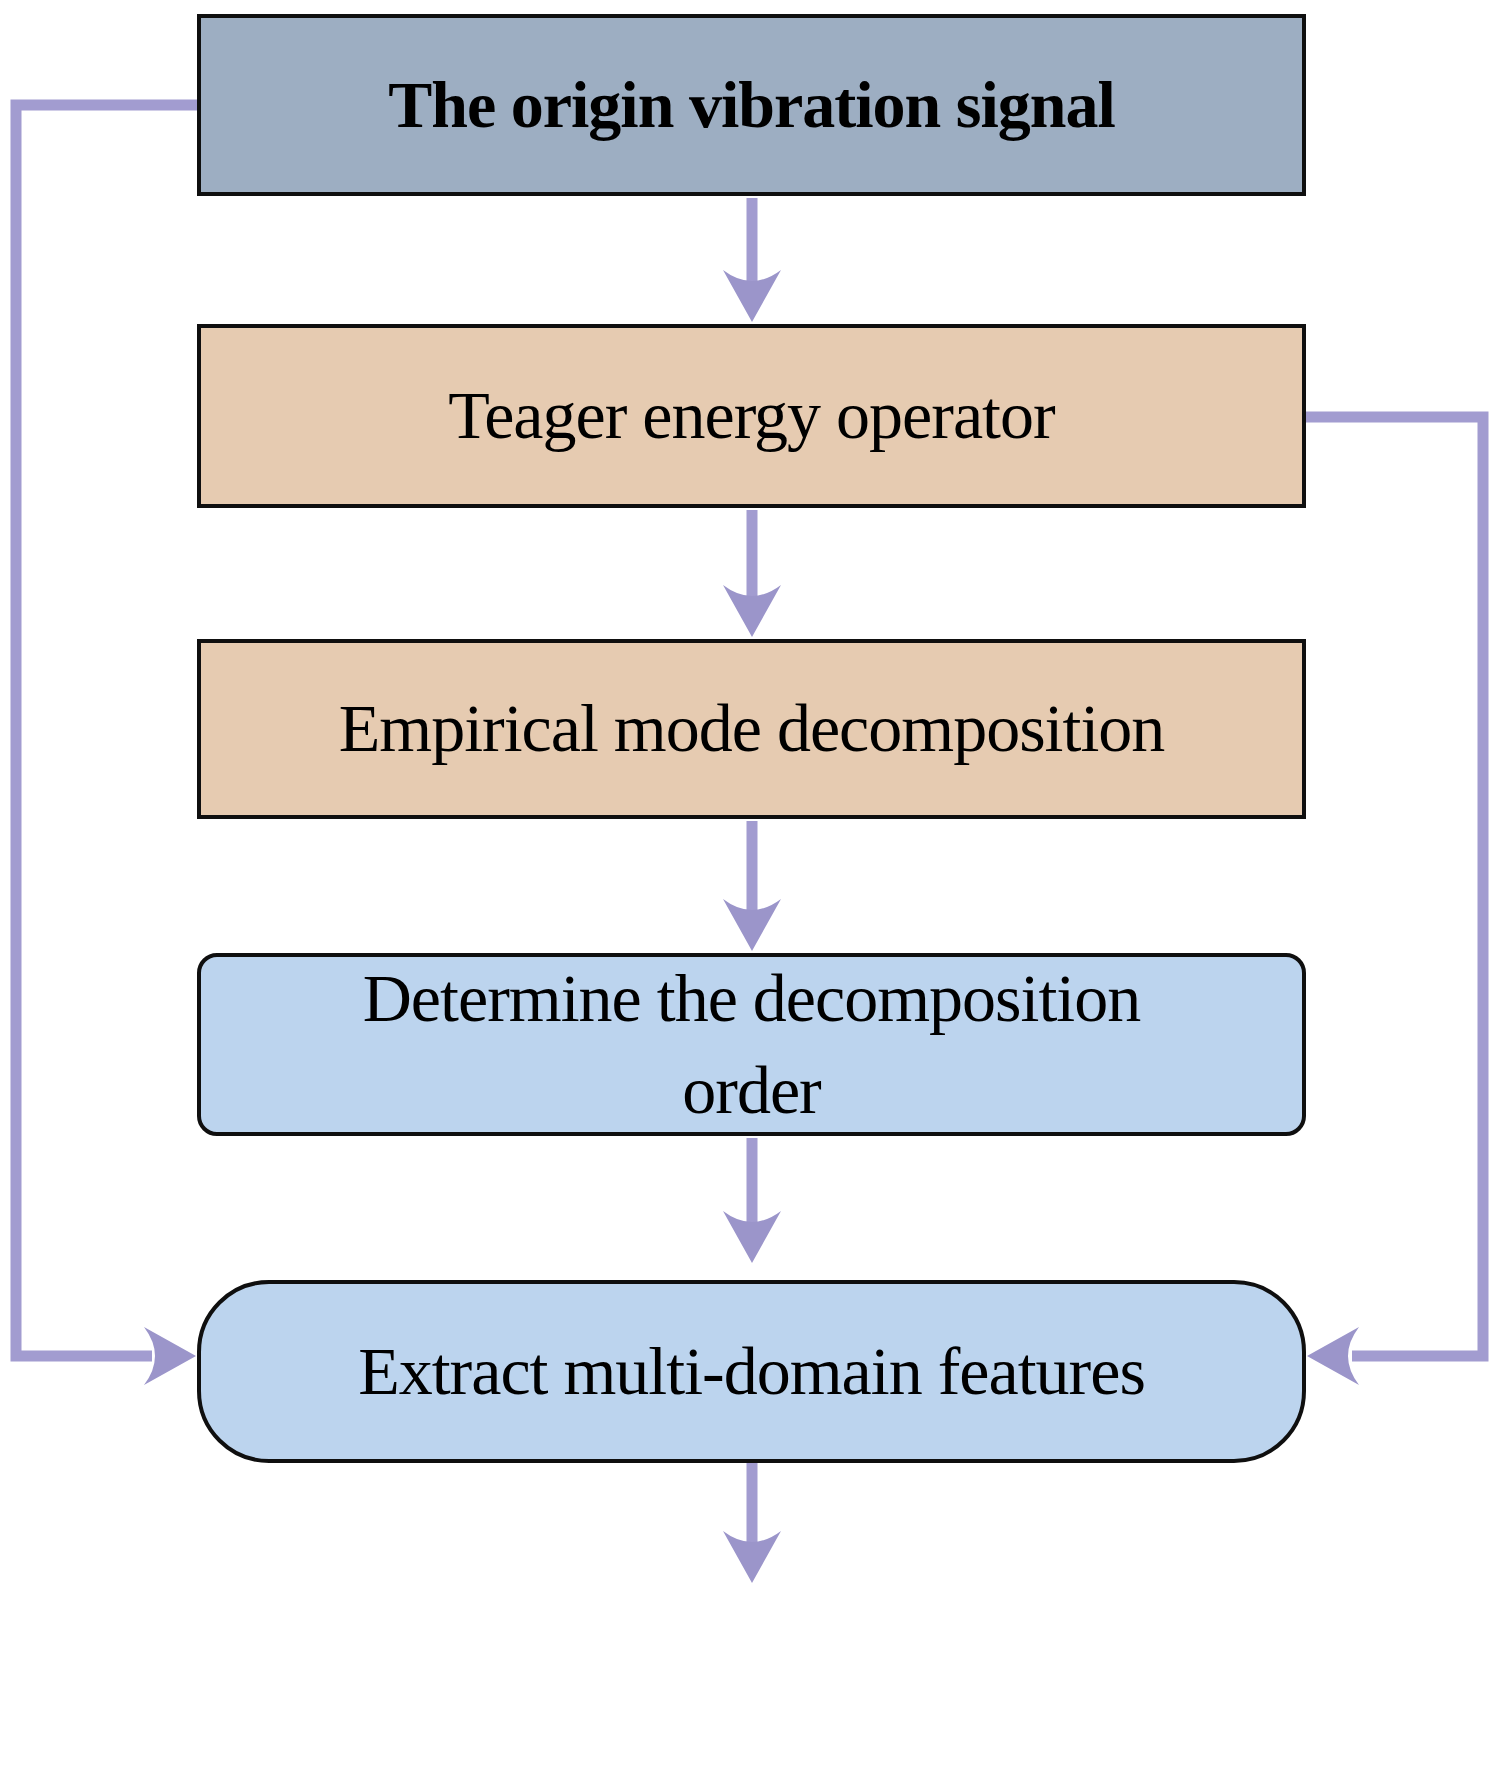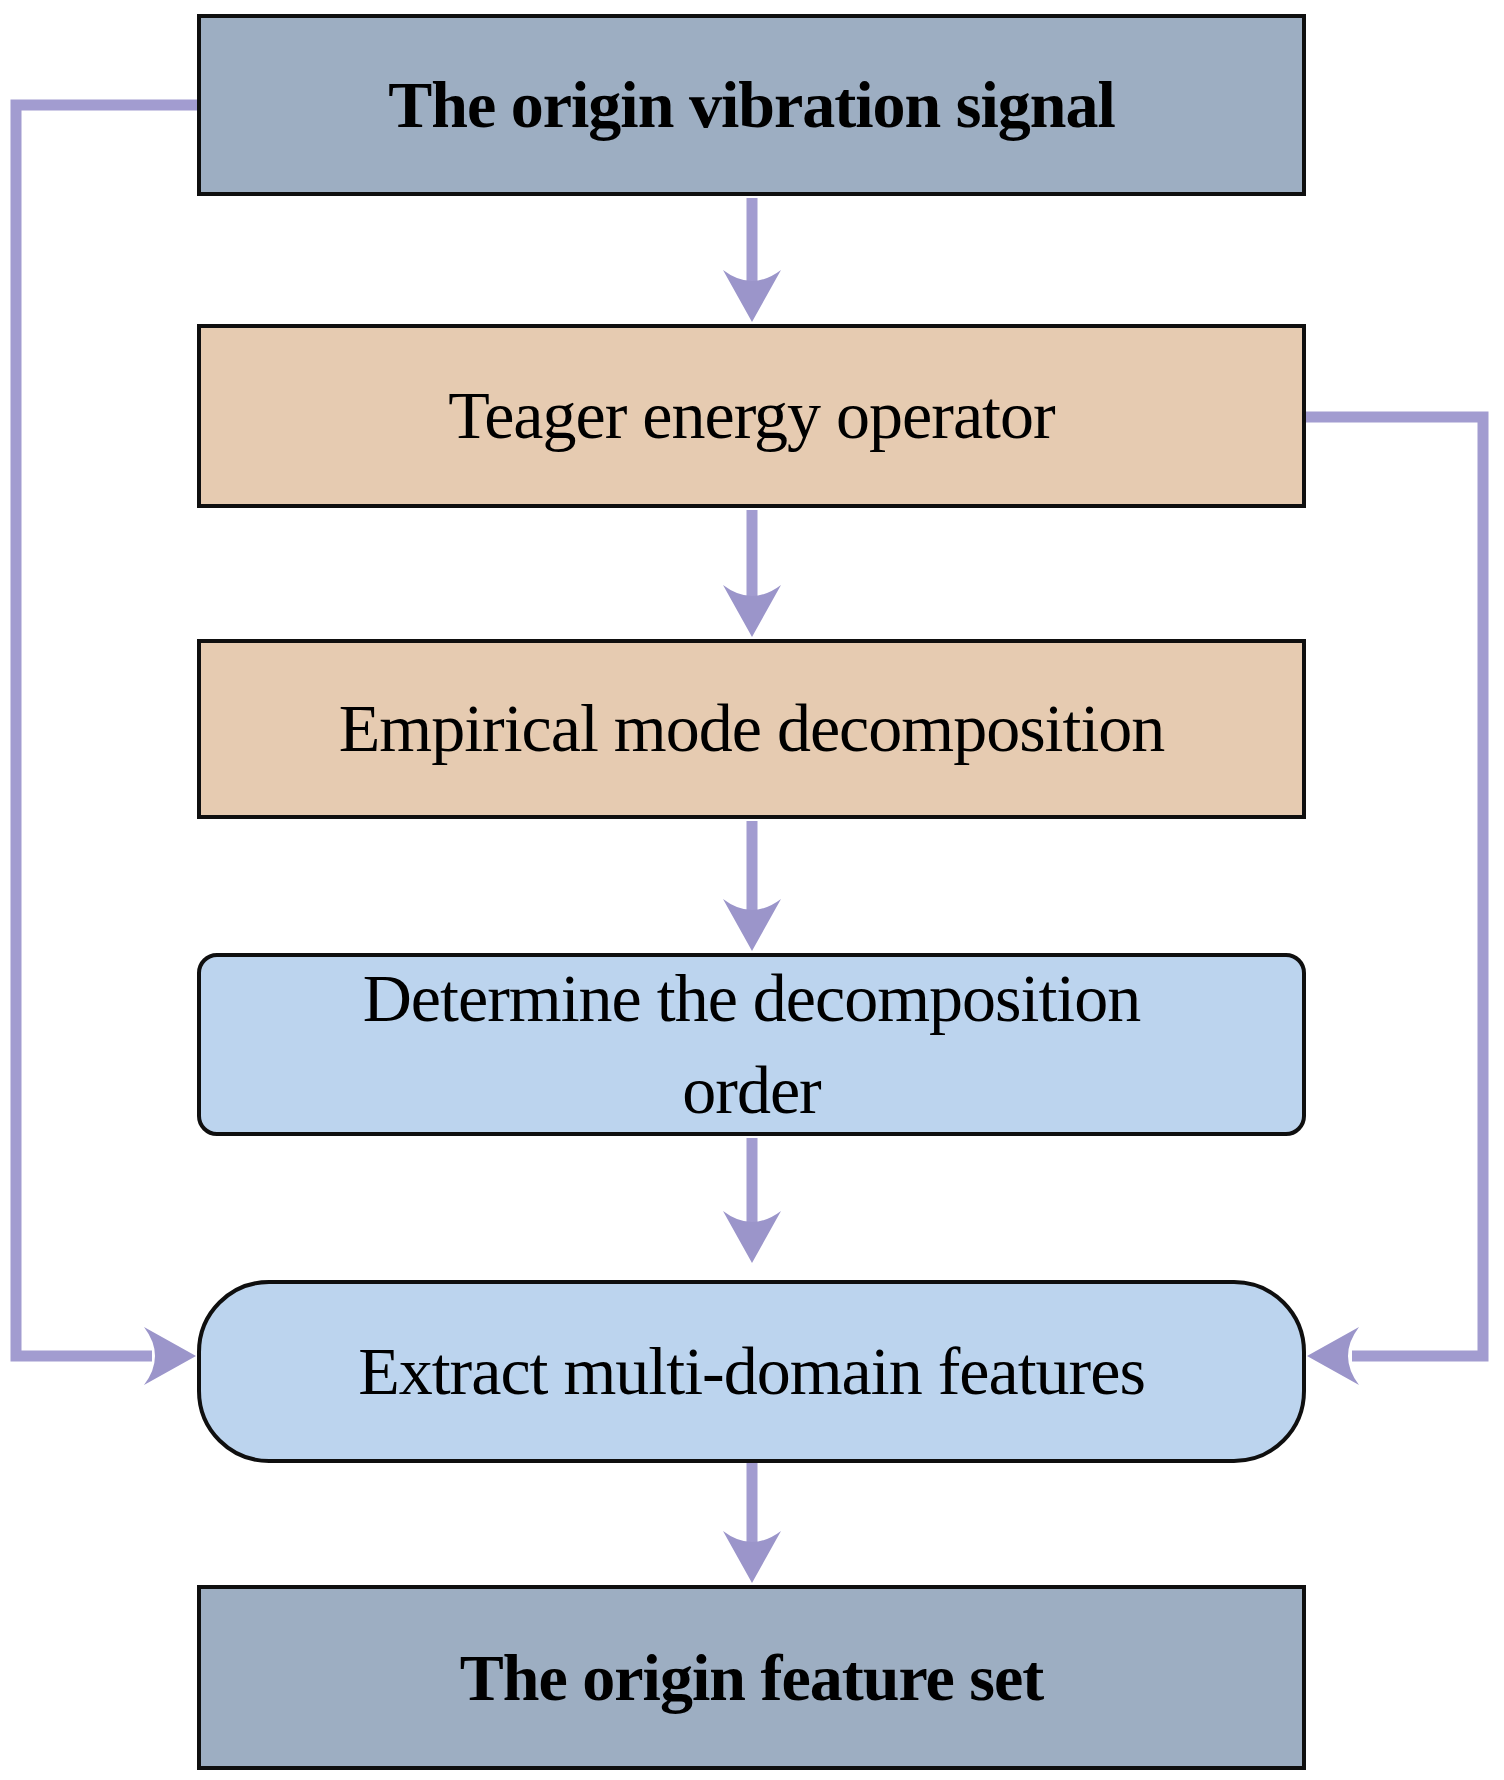--- a/index.html
+++ b/index.html
@@ -111,17 +111,14 @@
   </div>
 
   <div class="node node-blue" style="top:953px;height:183px;">
     <span class="label label-narrow">Determine the decomposition order</span>
   </div>
 
   <div class="node node-blue node-rounded" style="top:1251px;height:183px;margin-top:29px;">
     <span class="label">Extract multi-domain features</span>
   </div>
 
-  <div class="node node-gray node-bold" style="top:1585px;height:185px;">
-    <span class="label">The origin feature set</span>
-  </div>
 
 </div>
 
 </body></html>

